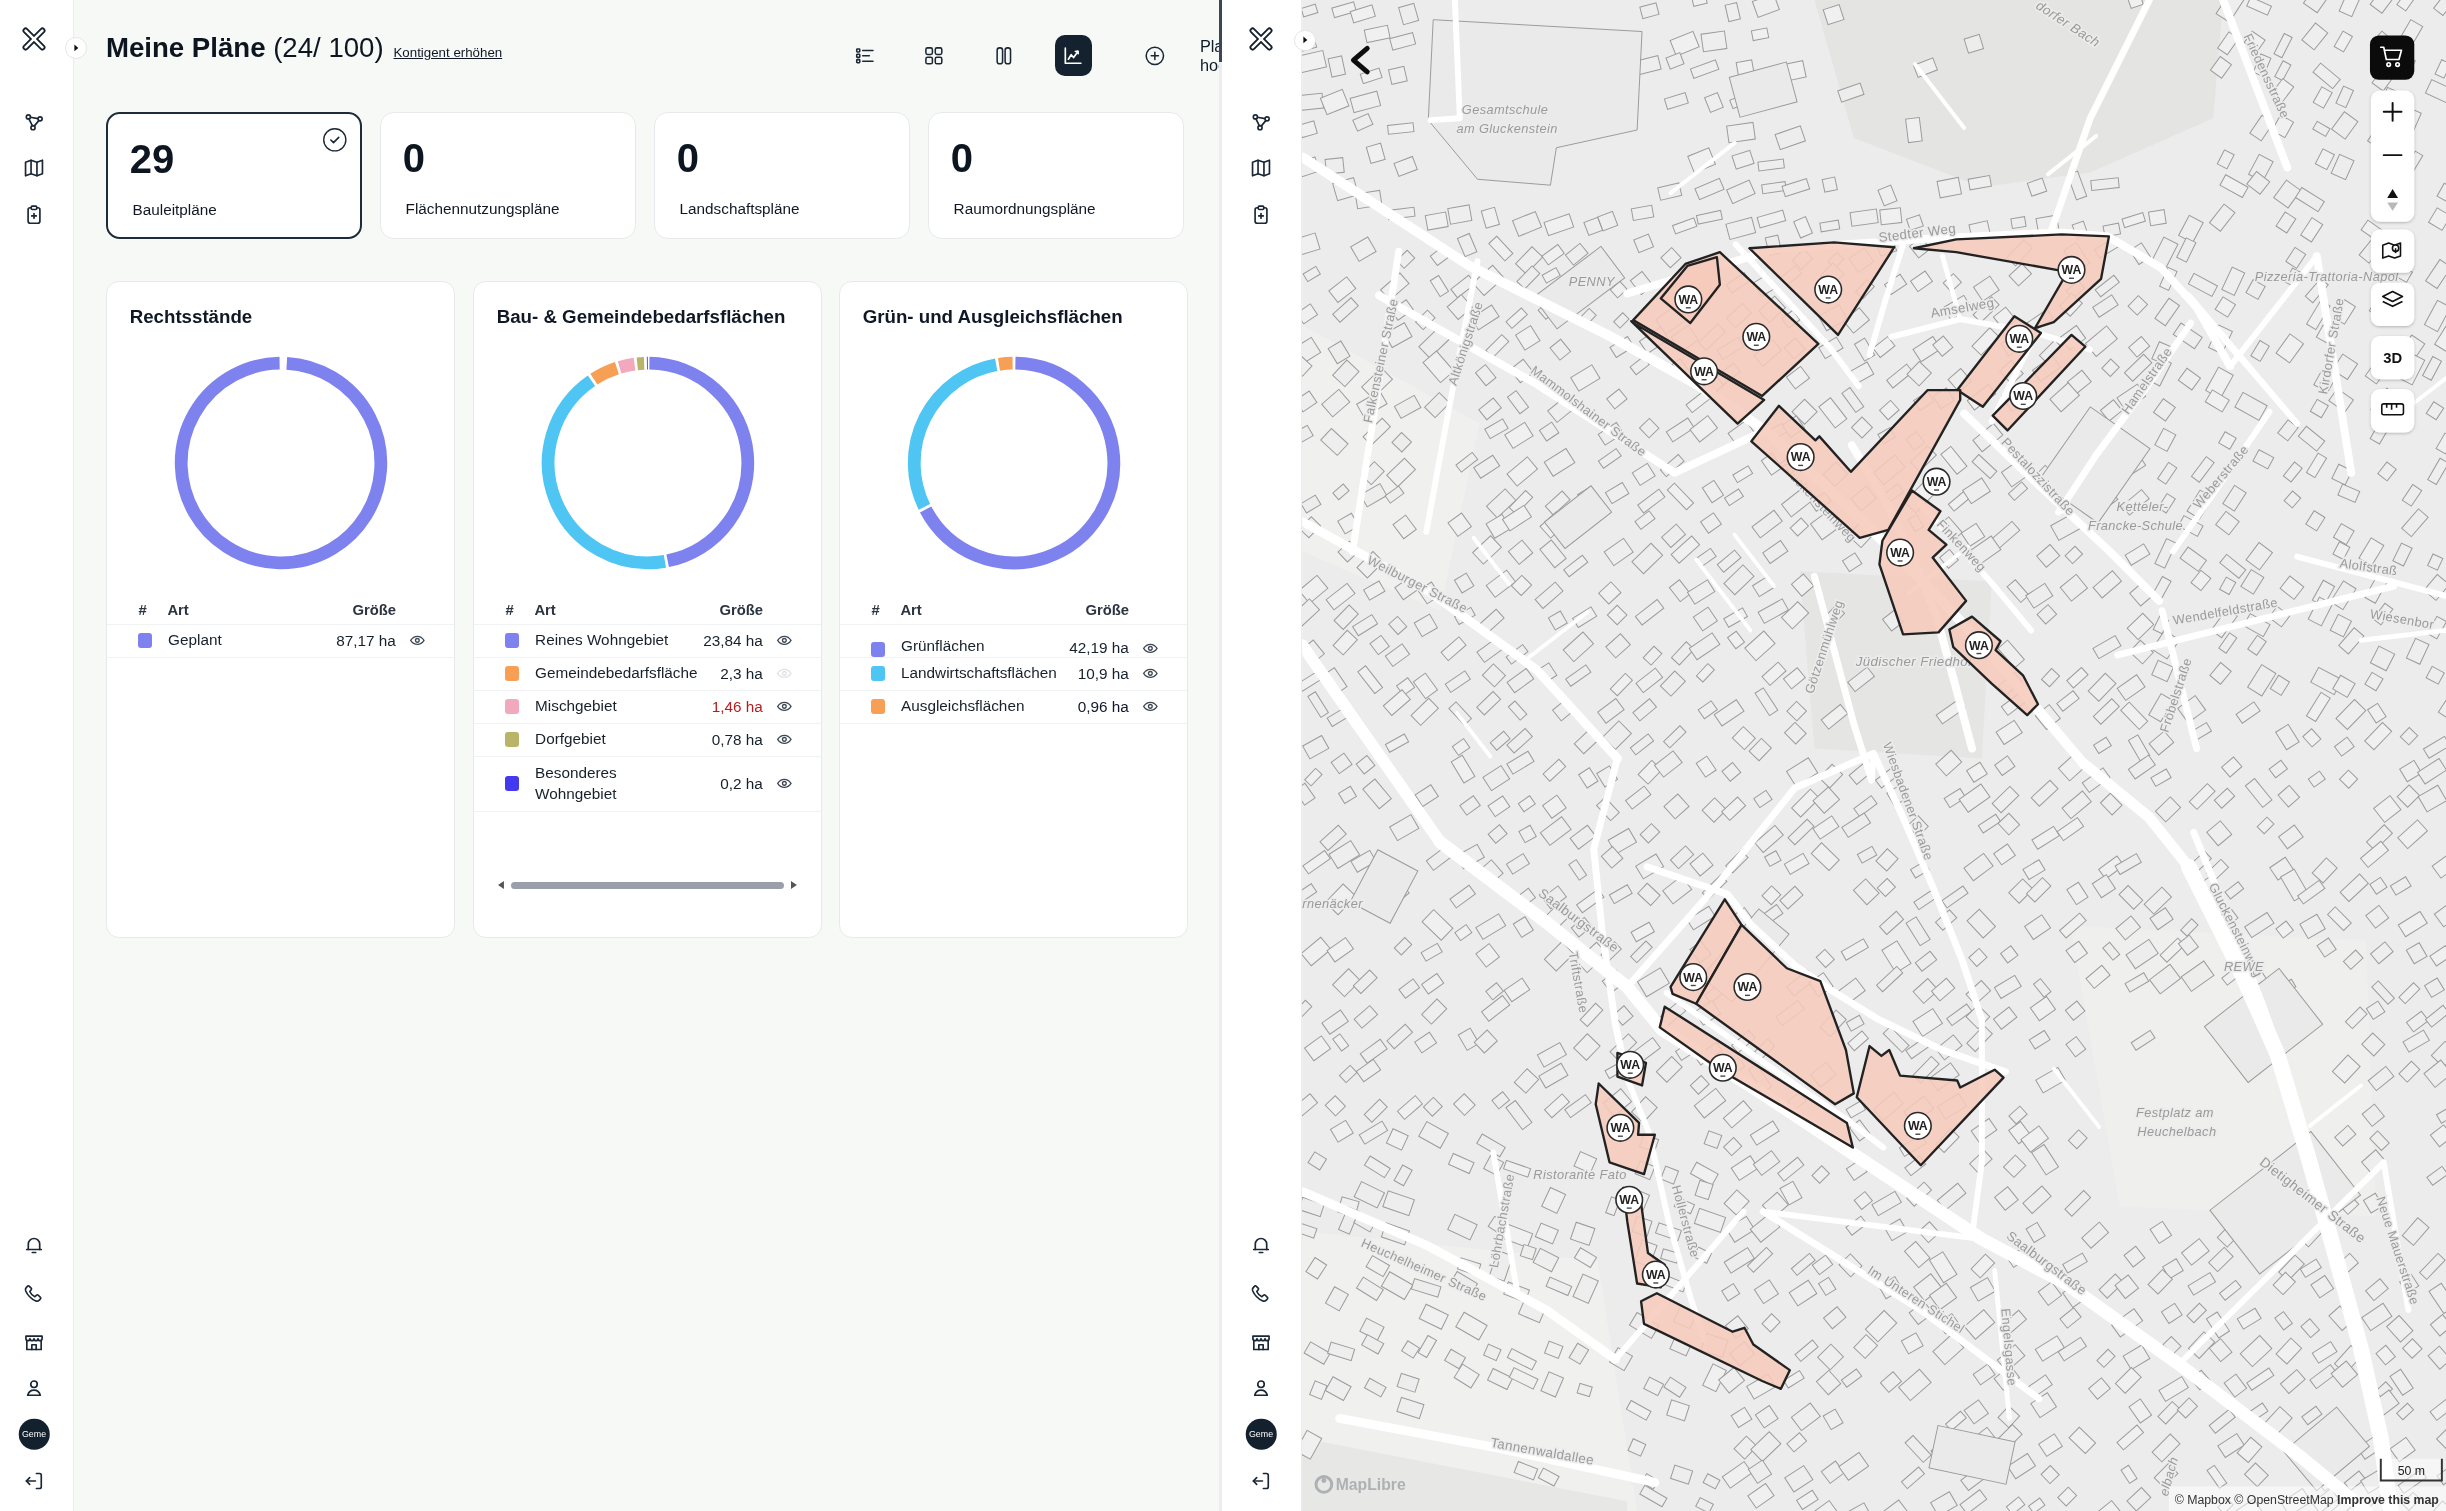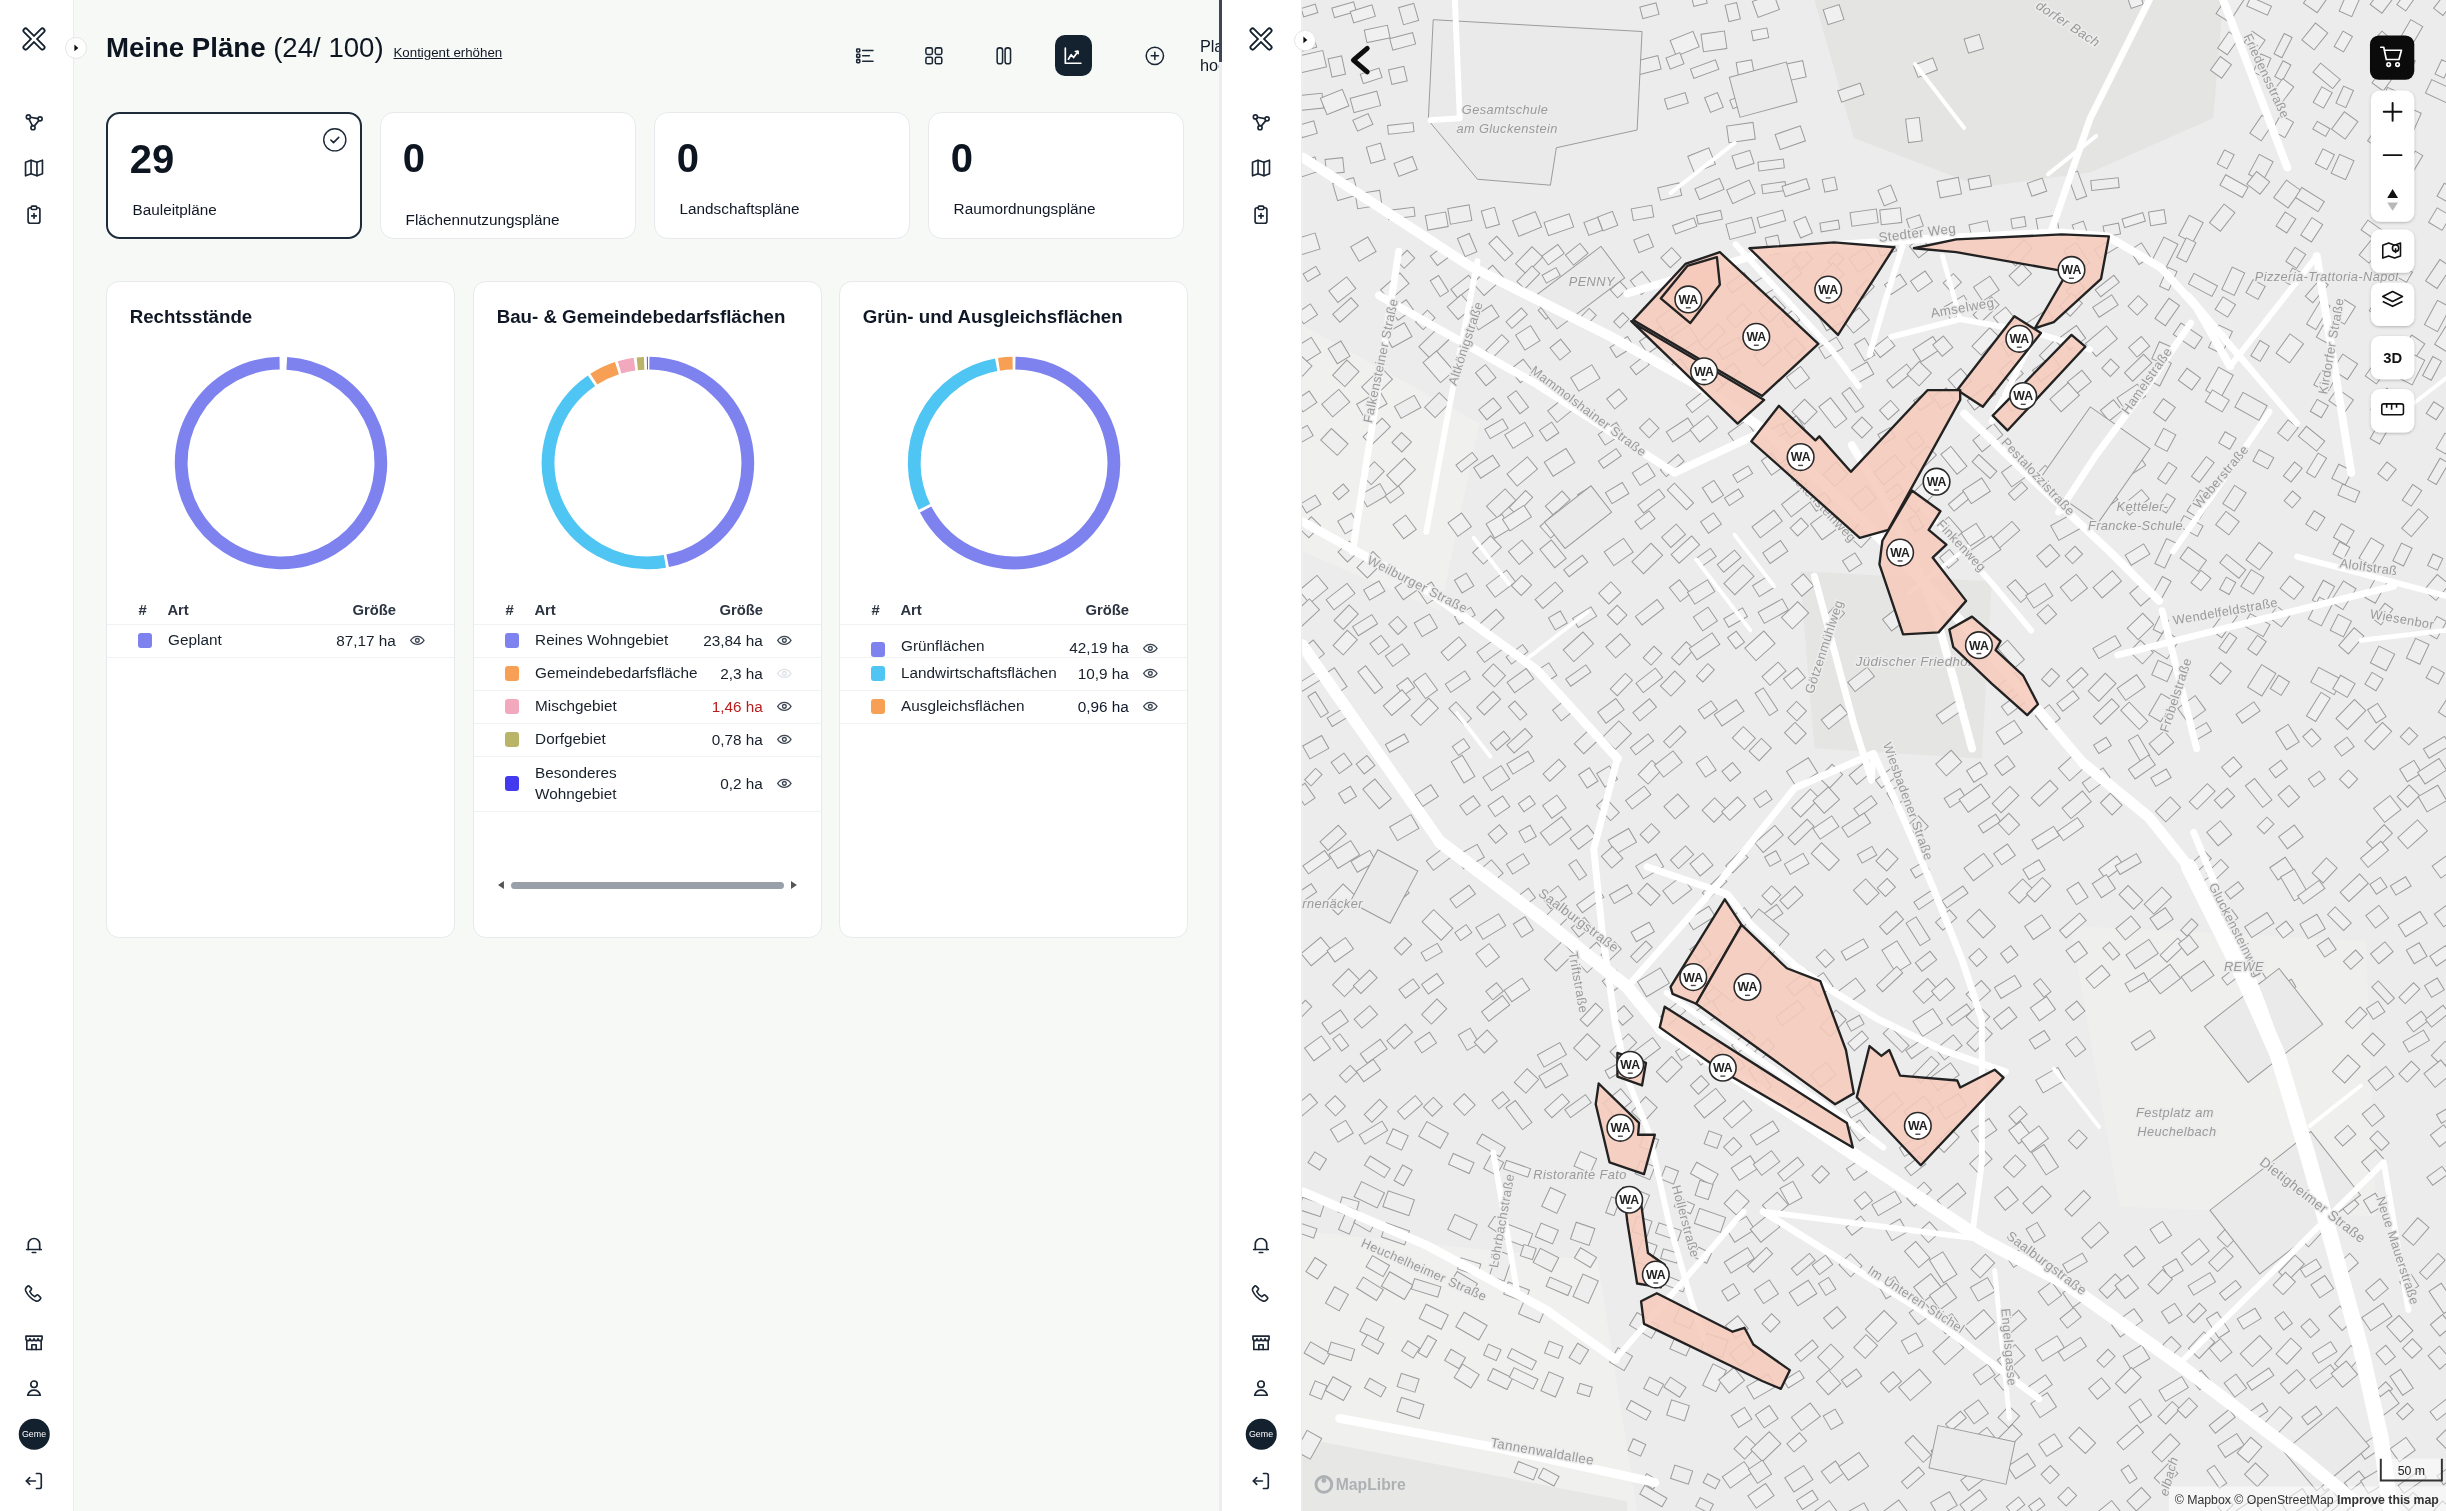--- a/index.html
+++ b/index.html
@@ -94,21 +94,21 @@
     <div style="position:absolute;left:106px;top:112px;width:256px;height:127px;background:#fff;border:2px solid #1d2b3a;border-radius:13.8px;box-sizing:border-box;">
       <div style="position:absolute;top:12.8px;right:12.8px;line-height:0;"><svg width="25.6" height="25.6" viewBox="0 0 24 24" fill="none" stroke="#1b2735" stroke-width="1.7" stroke-linecap="round" stroke-linejoin="round">
           <circle cx="12" cy="12" r="10.4" stroke-width="1.3"></circle>
           <path d="M8.3 12.2l2.5 2.5 4.9-5" stroke-width="1.5"></path>
         </svg></div>
       <div style="position:absolute;left:21.7px;top:22.7px;font-size:40px;font-weight:bold;color:#0c1520;">29</div>
       <div style="position:absolute;left:24.6px;top:87px;font-size:15.3px;color:#101826;">Bauleitpläne</div>
     </div>
     <div style="position:absolute;left:380px;top:112px;width:256px;height:127px;background:#fff;border:1px solid #e7e9ec;border-radius:13.8px;box-sizing:border-box;">
       <div style="position:absolute;left:21.7px;top:22.7px;font-size:40px;font-weight:bold;color:#0c1520;">0</div>
-      <div style="position:absolute;left:24.6px;top:98px;font-size:15.3px;color:#101826;">Flächennutzungspläne</div>
+      <div style="position:absolute;left:24.6px;top:87px;font-size:15.3px;color:#101826;">Flächennutzungspläne</div>
     </div>
     <div style="position:absolute;left:654px;top:112px;width:256px;height:127px;background:#fff;border:1px solid #e7e9ec;border-radius:13.8px;box-sizing:border-box;">
       <div style="position:absolute;left:21.7px;top:22.7px;font-size:40px;font-weight:bold;color:#0c1520;">0</div>
       <div style="position:absolute;left:24.6px;top:87px;font-size:15.3px;color:#101826;">Landschaftspläne</div>
     </div>
     <div style="position:absolute;left:928px;top:112px;width:256px;height:127px;background:#fff;border:1px solid #e7e9ec;border-radius:13.8px;box-sizing:border-box;">
       <div style="position:absolute;left:21.7px;top:22.7px;font-size:40px;font-weight:bold;color:#0c1520;">0</div>
       <div style="position:absolute;left:24.6px;top:87px;font-size:15.3px;color:#101826;">Raumordnungspläne</div>
     </div>
     <div style="position:absolute;left:106px;top:281px;width:349px;height:657px;background:#fff;border:1px solid #e7e9ec;border-radius:12.8px;box-sizing:border-box;">

